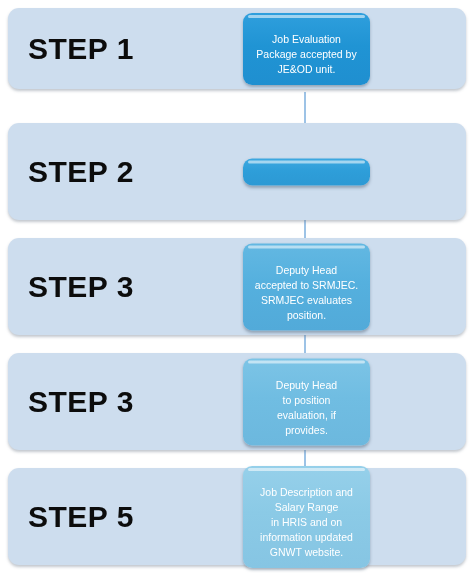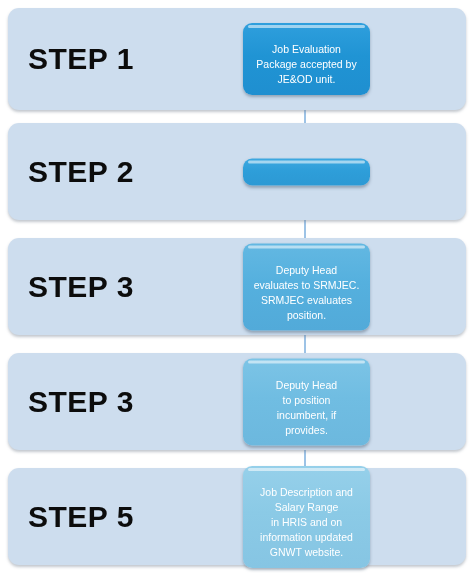--- a/index.html
+++ b/index.html
@@ -96,21 +96,21 @@
 </head>
 <body>
 
 <div id="diagram">
 
   <div class="connector" style="top:92px;height:36px;"></div>
   <div class="connector" style="top:207px;height:36px;"></div>
   <div class="connector" style="top:322px;height:36px;"></div>
   <div class="connector" style="top:437px;height:36px;"></div>
 
-  <div class="step-row" style="top:8px;height:102px;">
+  <div class="step-row" style="top:8px;height:81px;">
     <div class="step-label">STEP 1</div>
     <div class="callout c1">
       <span class="hl"></span>
       <span class="txt">
         <span>Job Evaluation</span>
         <span>Package accepted by</span>
         <span>JE&amp;OD unit.</span>
       </span>
     </div>
   </div>
@@ -121,35 +121,35 @@
       <span class="hl"></span>
     </div>
   </div>
 
   <div class="step-row" style="top:238px;height:97px;">
     <div class="step-label">STEP 3</div>
     <div class="callout c3">
       <span class="hl"></span>
       <span class="txt">
         <span>Deputy Head</span>
-        <span>evaluates to SRMJEC.</span>
+        <span>accepted to SRMJEC.</span>
         <span>SRMJEC evaluates</span>
         <span>position.</span>
       </span>
     </div>
   </div>
 
   <div class="step-row" style="top:353px;height:97px;">
     <div class="step-label">STEP 3</div>
     <div class="callout c4">
       <span class="hl"></span>
       <span class="txt">
         <span>Deputy Head</span>
         <span>to position</span>
-        <span>incumbent, if</span>
+        <span>evaluation, if</span>
         <span>provides.</span>
       </span>
     </div>
   </div>
 
   <div class="step-row" style="top:468px;height:97px;">
     <div class="step-label">STEP 5</div>
     <div class="callout c5">
       <span class="hl"></span>
       <span class="txt">

